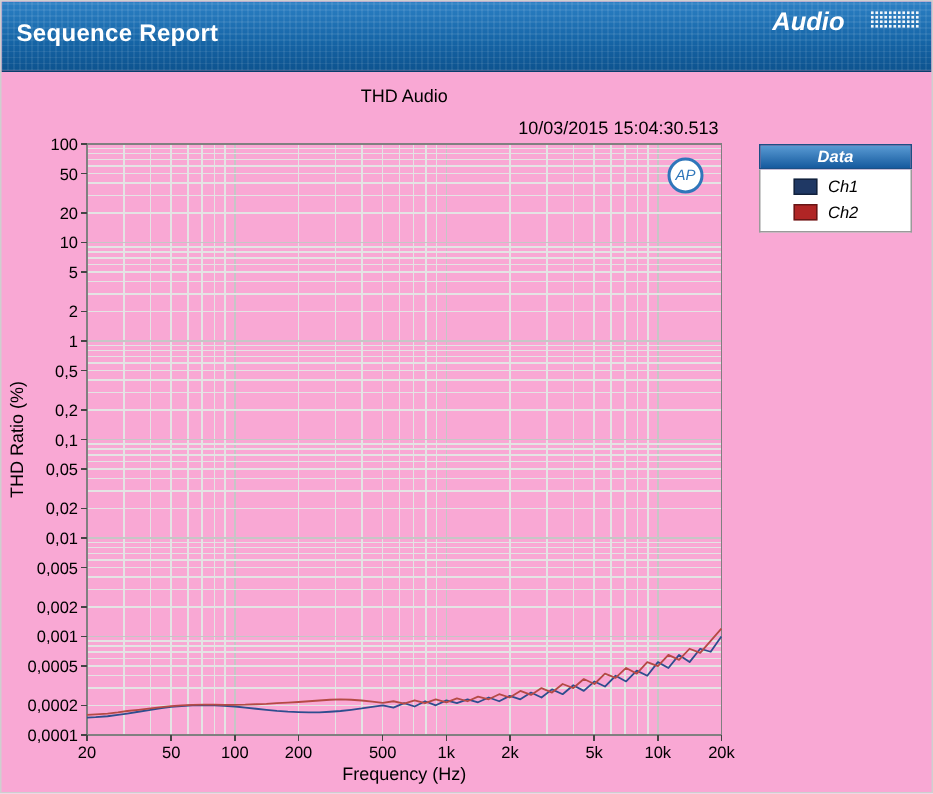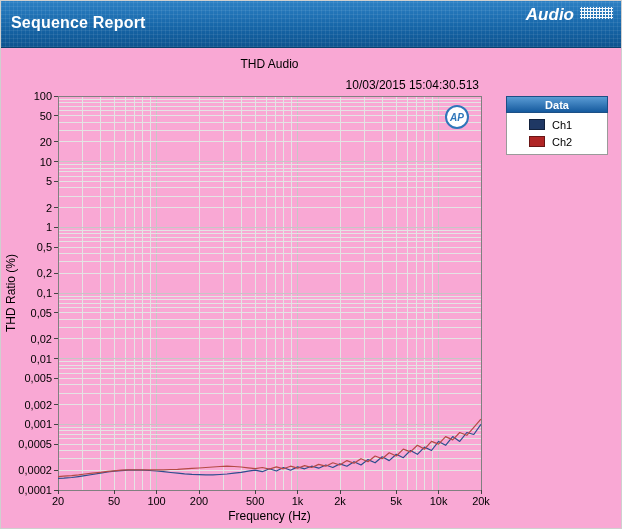--- a/index.html
+++ b/index.html
@@ -7,44 +7,44 @@
 
   
   .header { position:absolute; top:0; left:0; right:0; height:46px;
     background:
       repeating-linear-gradient(90deg, rgba(255,255,255,.07) 0 1px, transparent 1px 4px),
       repeating-linear-gradient(0deg, rgba(255,255,255,.07) 0 1px, transparent 1px 4px),
       linear-gradient(#2c80c4 0%, #1666a8 55%, #0d538f 100%);
     border-bottom:1px solid #093e6d; }
   .header-title { position:absolute; left:10px; top:13px; color:#fff; font-size:16px; font-weight:bold; letter-spacing:.2px; }
   .logo { position:absolute; right:8px; top:5px; color:#fff; font-style:italic; line-height:1.05; text-align:left; }
-  .logo-row { display:flex; align-items:flex-start; gap:6px; }
+  .logo-row { display:flex; align-items:flex-start; gap:17px; }
   .logo-audio { font-size:17px; font-weight:bold; }
   .logo-dots { width:33px; height:12px; margin-top:1px;
     background-image:radial-gradient(rgba(255,255,255,.95) 1px, transparent 1.2px);
     background-size:3px 3px; }
   .logo-precision { font-size:17px; font-weight:bold; }
 
   
   .chart-title { position:absolute; left:57px; top:56px; width:423px; text-align:center; font-size:12px; color:#000; }
   .timestamp { position:absolute; right:142px; top:77px; font-size:12px; color:#000; }
 
   
   #plot-svg { position:absolute; left:0; top:46px; }
   #plot-svg text { font-family:"Liberation Sans",sans-serif; }
   #plot-svg .tick { font-size:11px; fill:#000; }
   #plot-svg .axis-label { font-size:12px; fill:#000; }
 
   
   .ap-badge { position:absolute; left:444px; top:104px; width:20px; height:20px; border-radius:50%;
-    border:2px solid #2f76ba; background:#fff; color:#2f76ba; font-style:italic; font-weight:bold;
+    border:2px solid #2f76ba; background:#fff; color:#2f76ba; font-style:italic; font-weight:normal;
     font-size:10px; display:flex; align-items:center; justify-content:center; }
 
   
-  .legend { position:absolute; left:505px; top:95px; width:102px; }
+  .legend { position:absolute; left:505px; top:95px; width:102px;font-style:italic; }
   .legend-header { height:17px; line-height:17px; text-align:center; color:#fff; font-size:11px; font-weight:bold;
     background:linear-gradient(#5a9bd4,#155a9e); border:1px solid #1c4f85; box-sizing:border-box; }
   .legend-body { border:1px solid #9a9a9a; border-top:none; background:#fff; padding:3px 22px 4px; box-sizing:border-box; }
   .legend-row { display:flex; align-items:center; height:17px; }
   .swatch { width:14px; height:9px; border:1px solid rgba(0,0,0,.4); margin-right:7px; flex:0 0 auto; }
   .legend-label { font-size:11px; color:#000; }
 </style>
 </head>
 <body>
 

